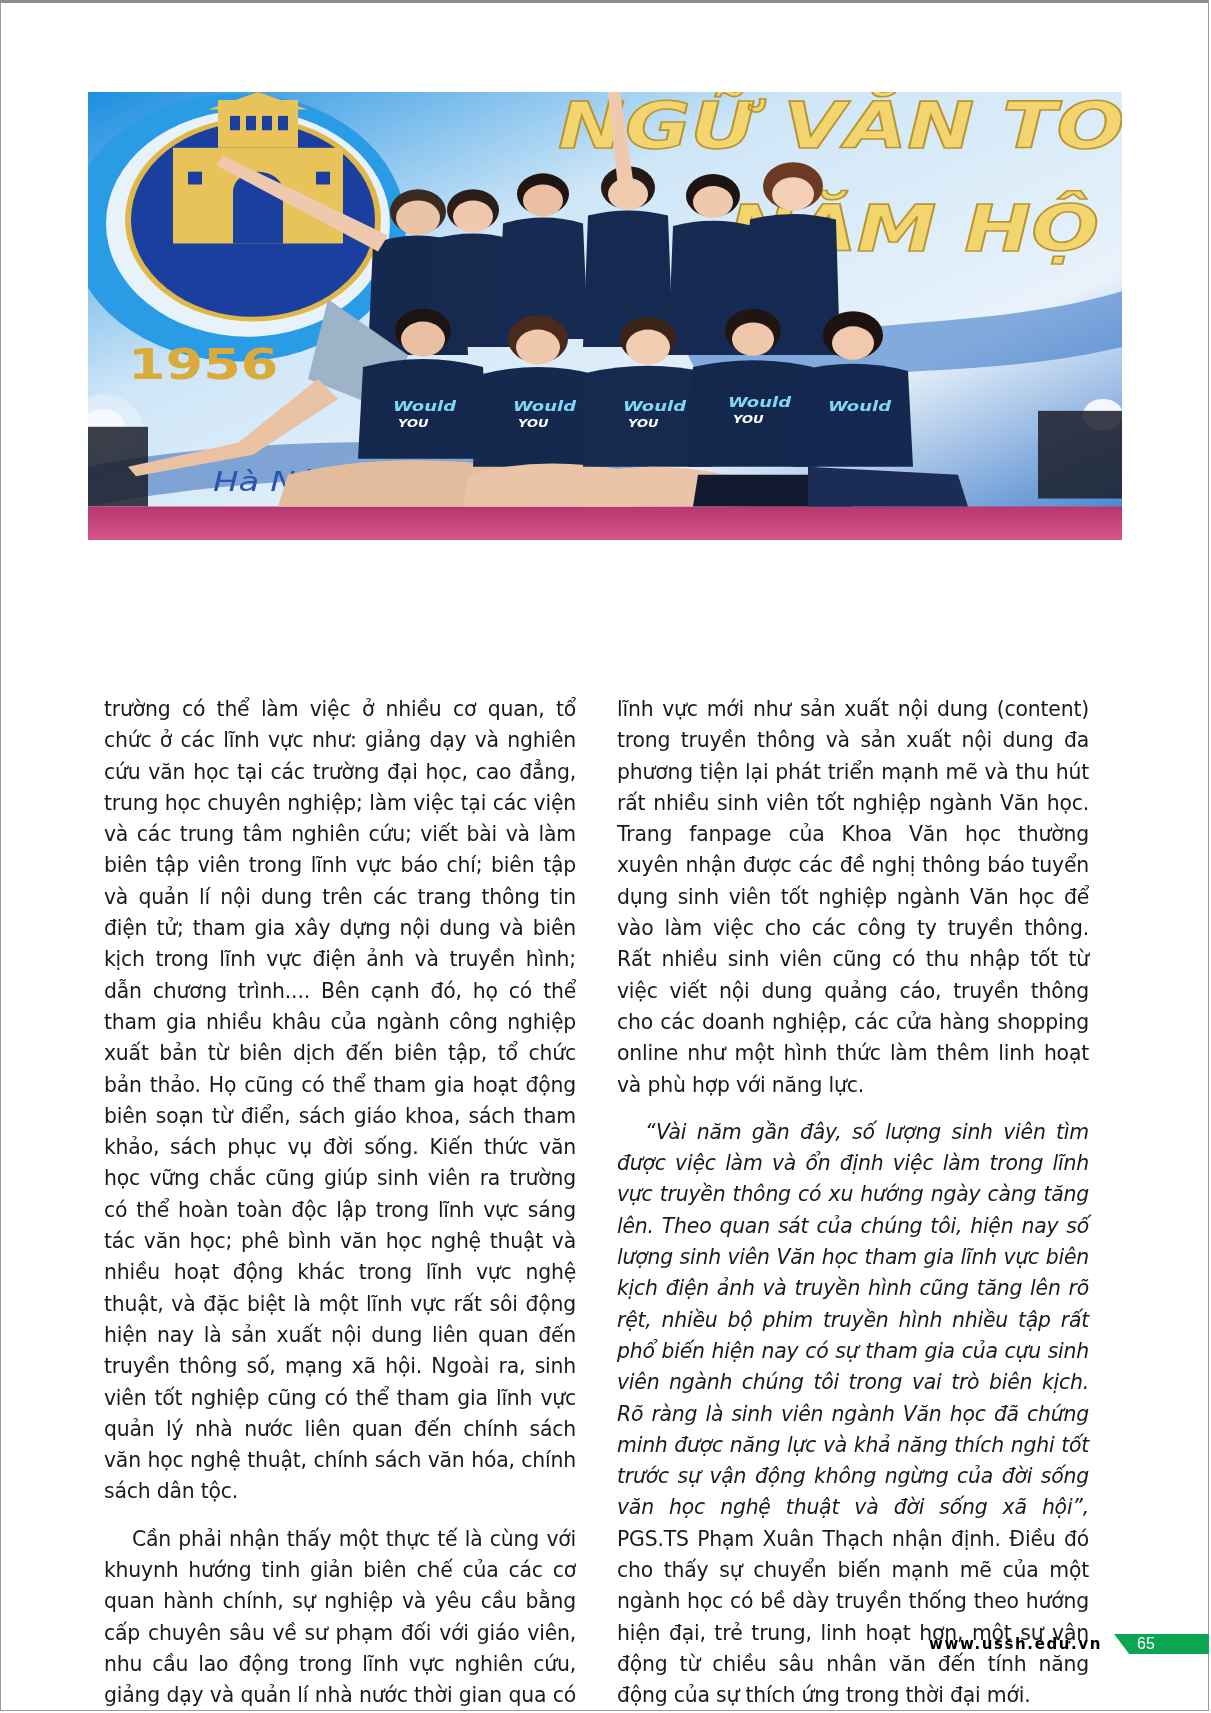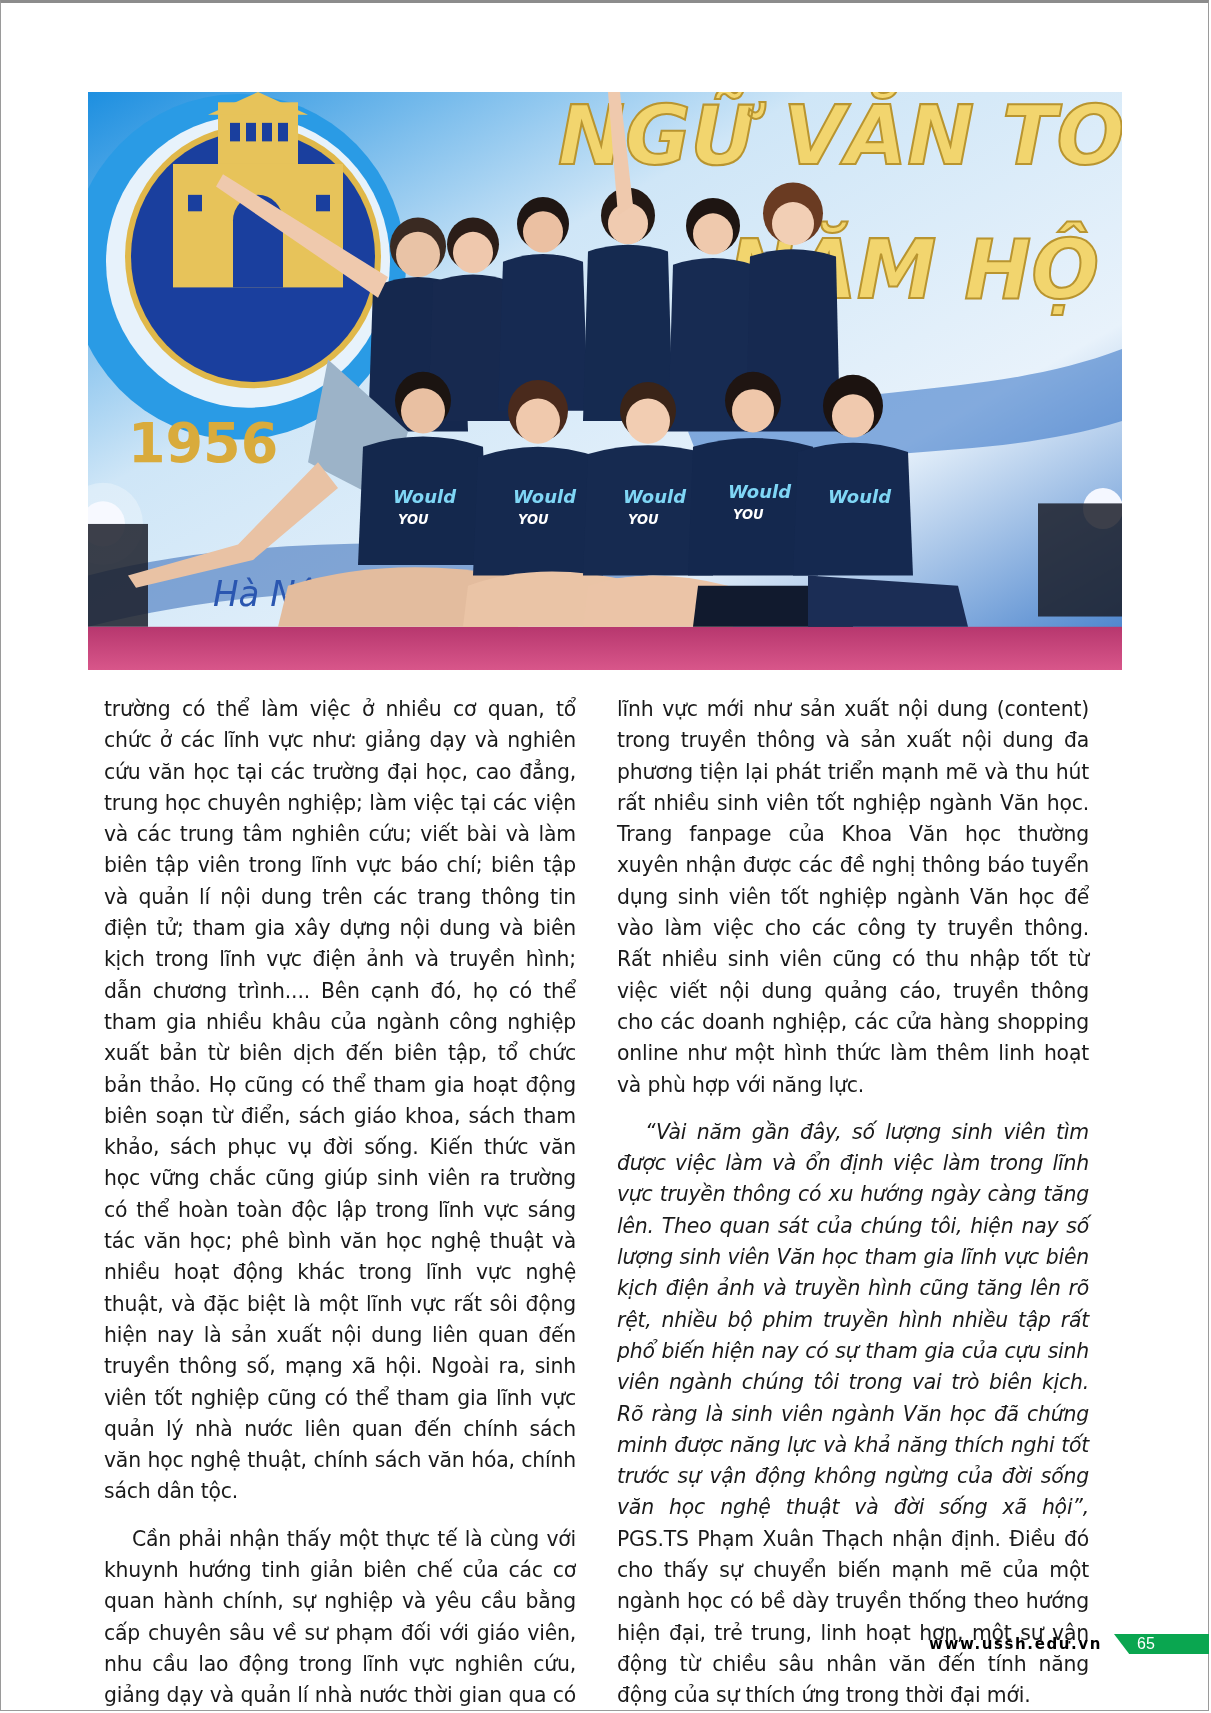--- a/index.html
+++ b/index.html
@@ -6,21 +6,21 @@
   body {
     width: 1211px; height: 1713px; position: relative; overflow: hidden;
     font-family: "DejaVu Sans", sans-serif; color: #1a1a1a;
   }
   .page-border {
     position: absolute; left: 0; top: 0; width: 1209px; height: 1711px;
     border: 1px solid #9a9a9a; border-top: 3px solid #8c8c8c; box-sizing: border-box;
   }
   
   .photo {
-    position: absolute; left: 88px; top: 92px; width: 1034px; height: 578px;
+    position: absolute; left: 88px; top: 92px; width: 1034px; height: 448px;
     overflow: hidden; background: #c4b5fd;
   }
   .photo svg { display: block; width: 100%; height: 100%; }
 
   
   .col {
     position: absolute; top: 678px; width: 504px;
     font-size: 20.4px; line-height: 31.3px; text-align: justify;
     letter-spacing: -0.2px;
   }

